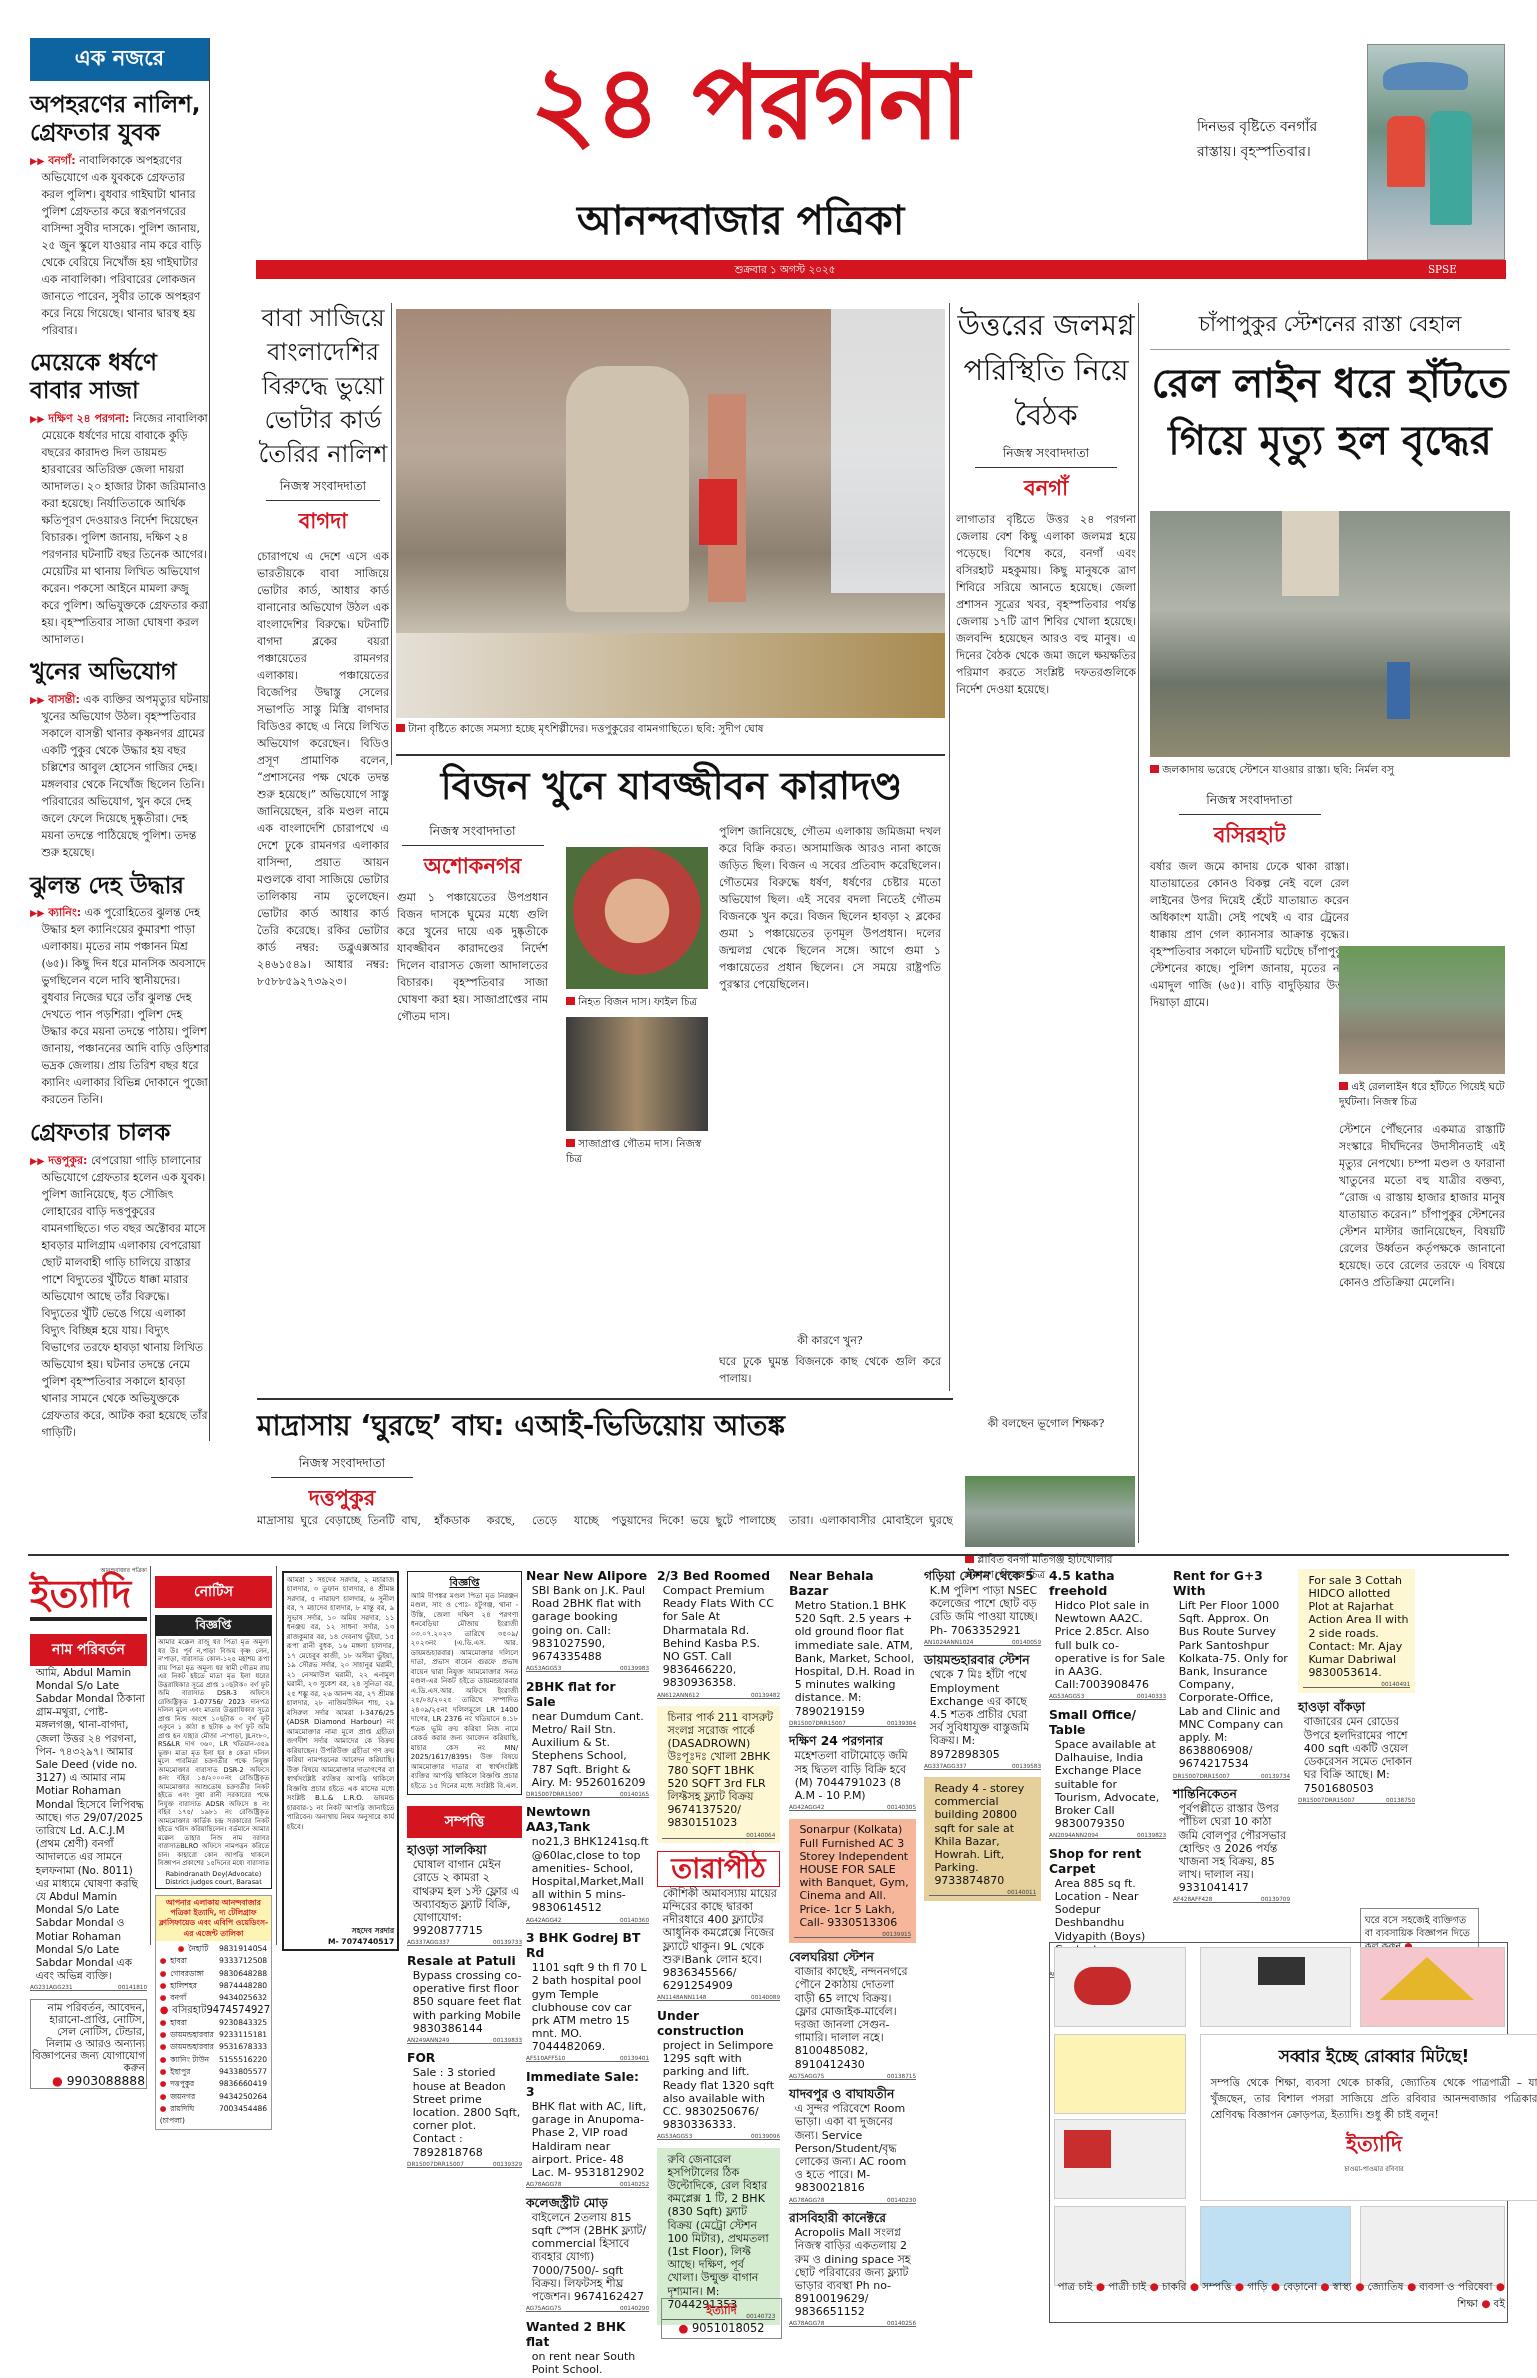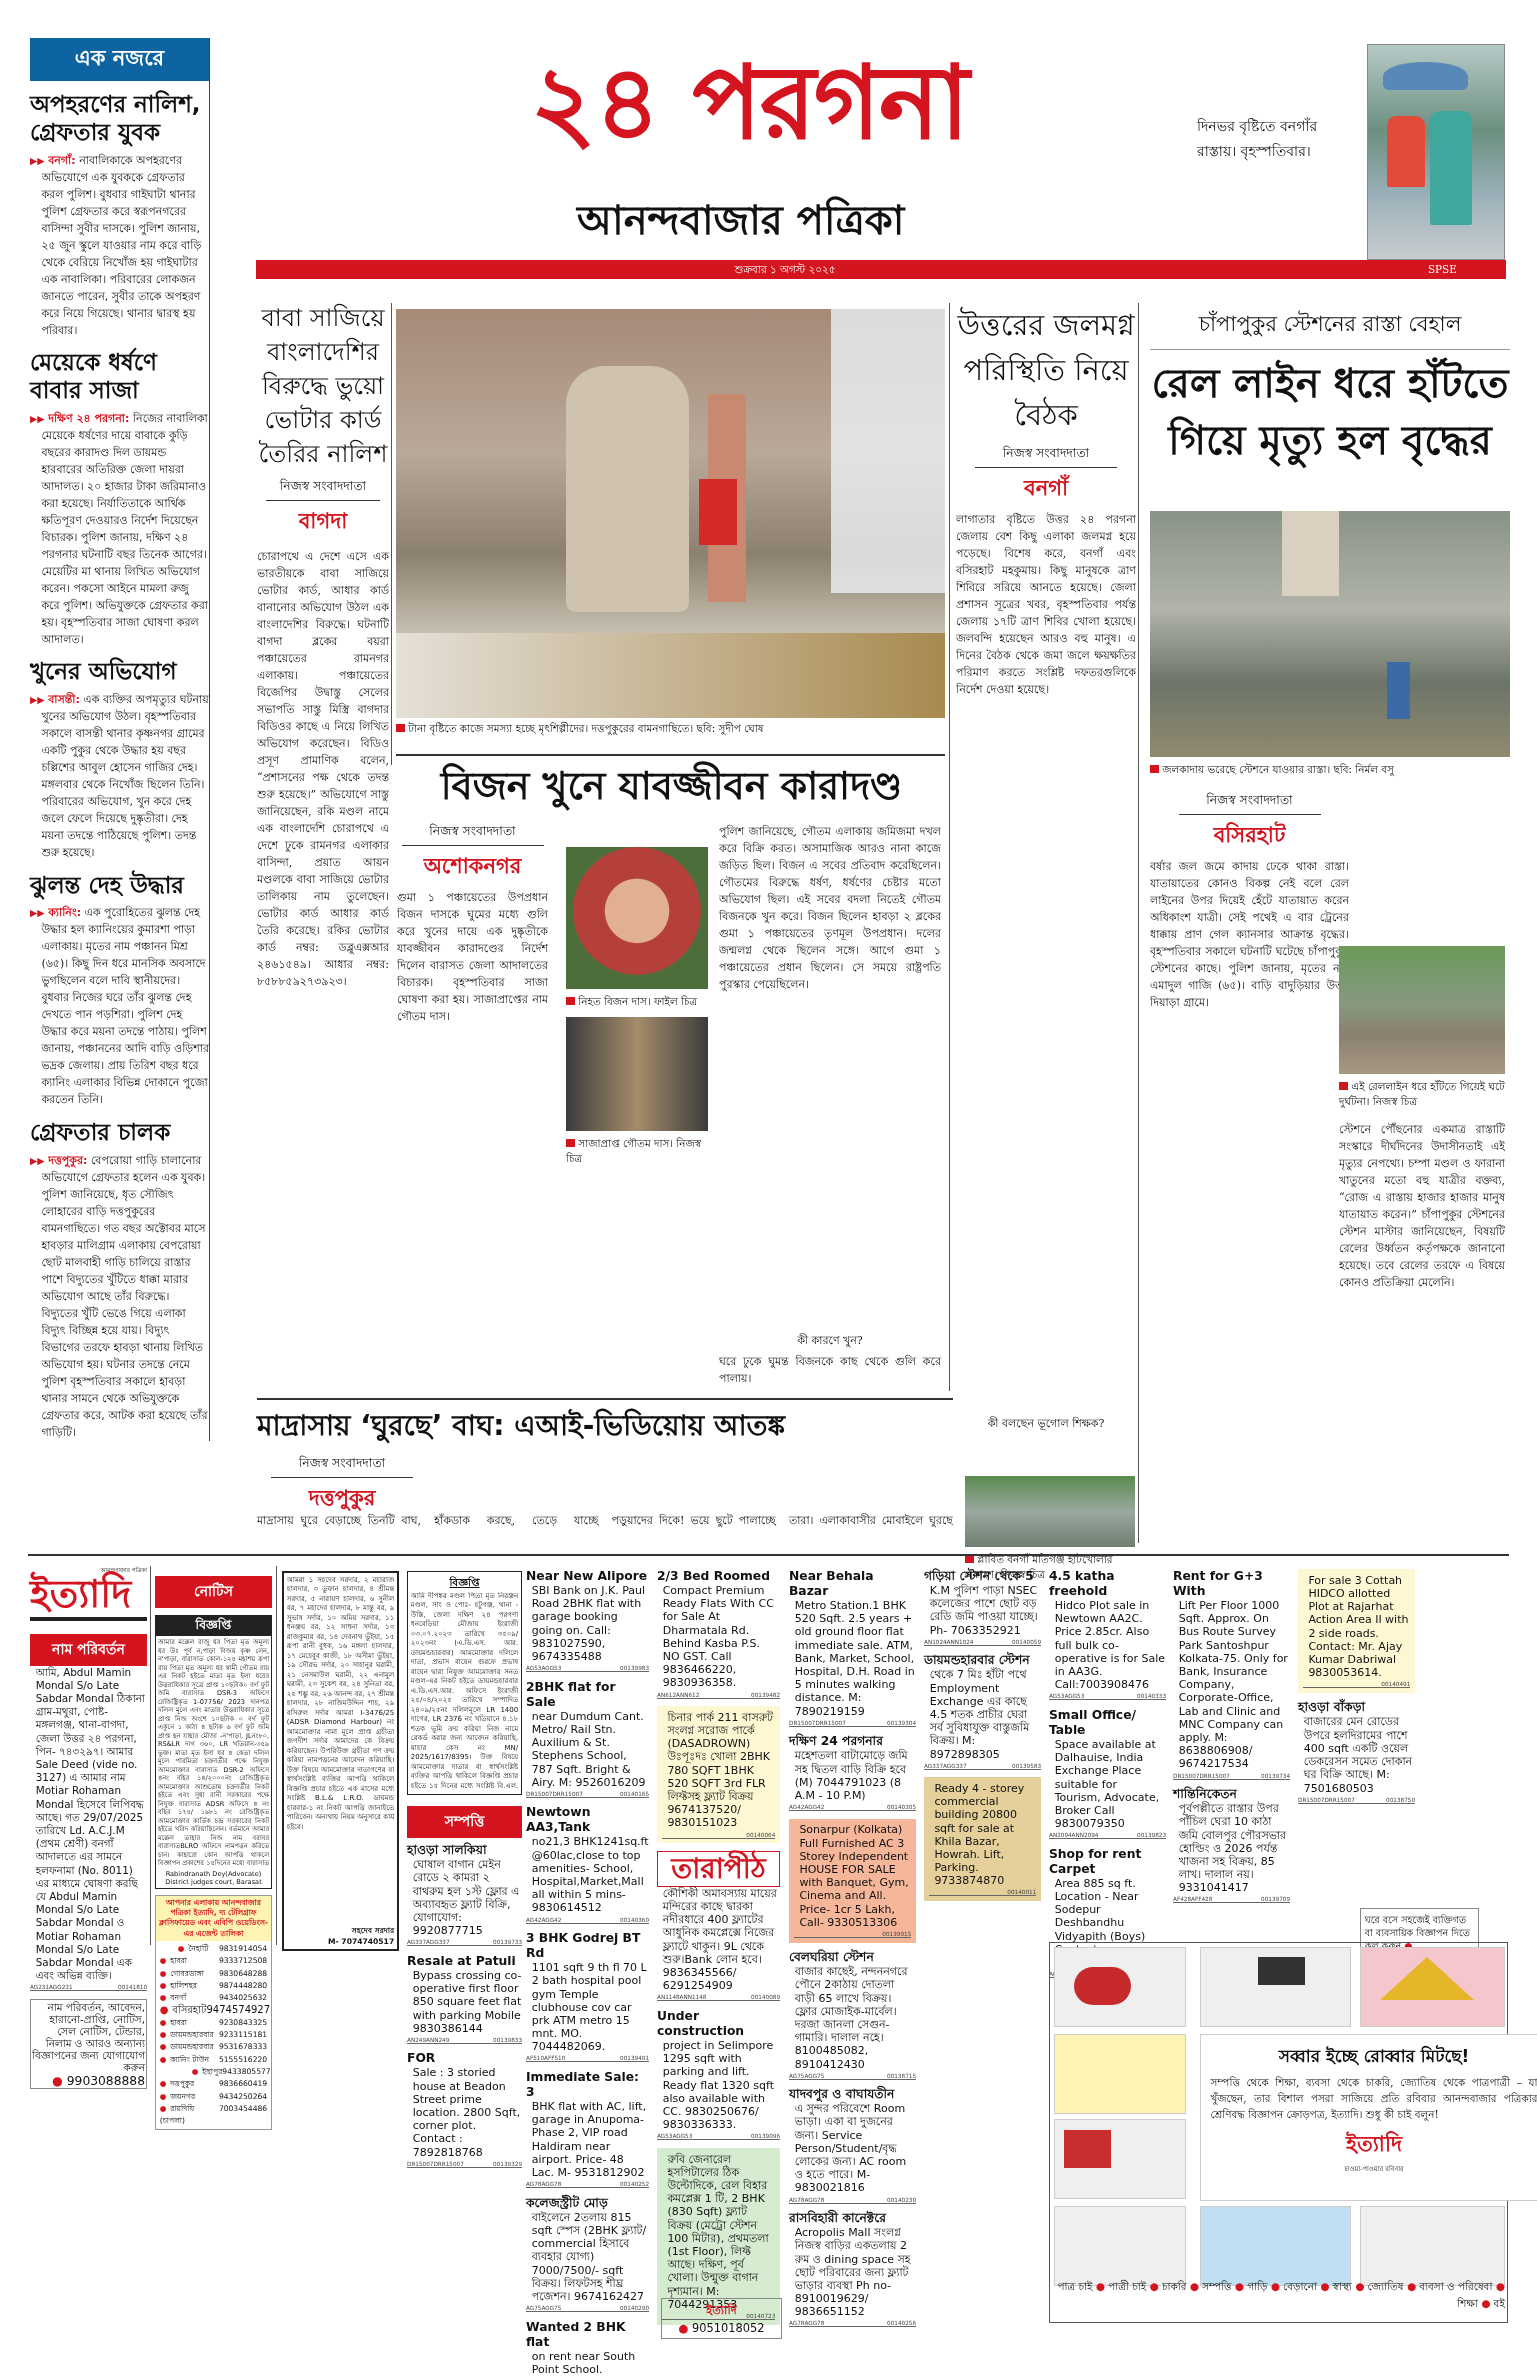--- a/index.html
+++ b/index.html
@@ -221,21 +221,21 @@
           <span>9233115181</span>
         </div>
         <div class="agent-row" style="font-size: 7.6px; line-height: 12.3px;">
           <span><span class="dot">●</span><span>ডায়মন্ডহারবার</span></span>
           <span>9531678333</span>
         </div>
         <div class="agent-row" style="font-size: 7.6px; line-height: 12.3px;">
           <span><span class="dot">●</span><span>ক্যানিং টাউন</span></span>
           <span>5155516220</span>
         </div>
-        <div class="agent-row" style="font-size: 7.6px; line-height: 12.3px; margin-left: 32px;">
+        <div class="agent-row" style="font-size: 7.6px; line-height: 12.3px;">
           <span><span class="dot">●</span><span>ইছাপুর</span></span>
           <span>9433805577</span>
         </div>
         <div class="agent-row" style="font-size: 7.6px; line-height: 12.3px;">
           <span><span class="dot">●</span><span>দত্তপুকুর</span></span>
           <span>9836660419</span>
         </div>
         <div class="agent-row" style="font-size: 7.6px; line-height: 12.3px;">
           <span><span class="dot">●</span><span>জয়নগর</span></span>
           <span>9434250264</span>

